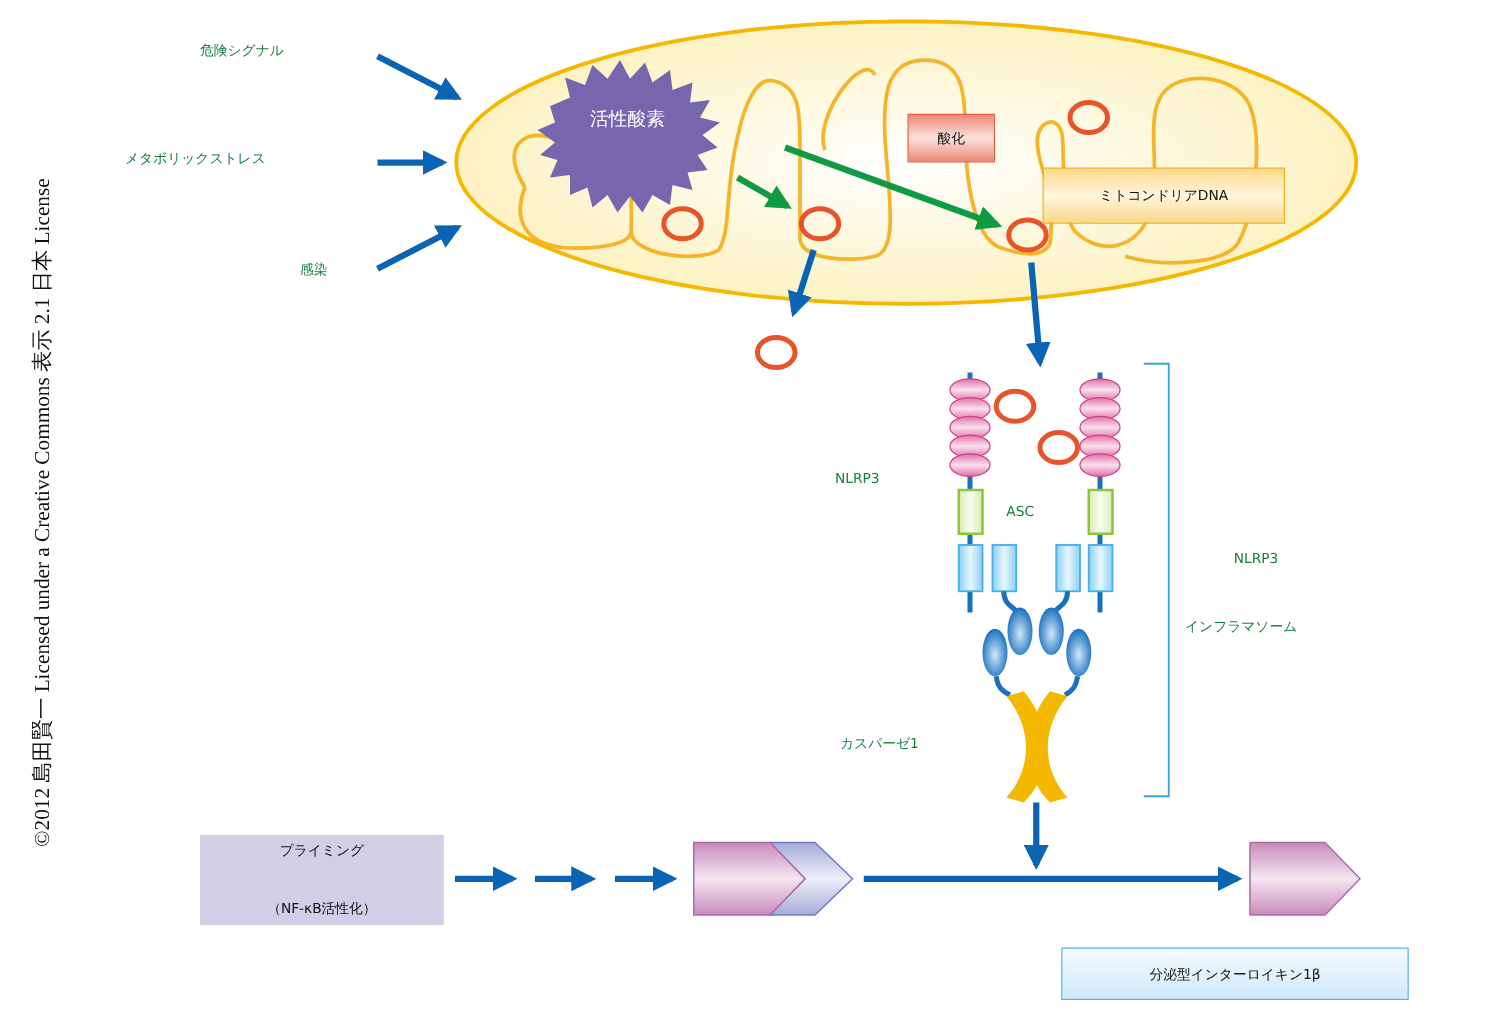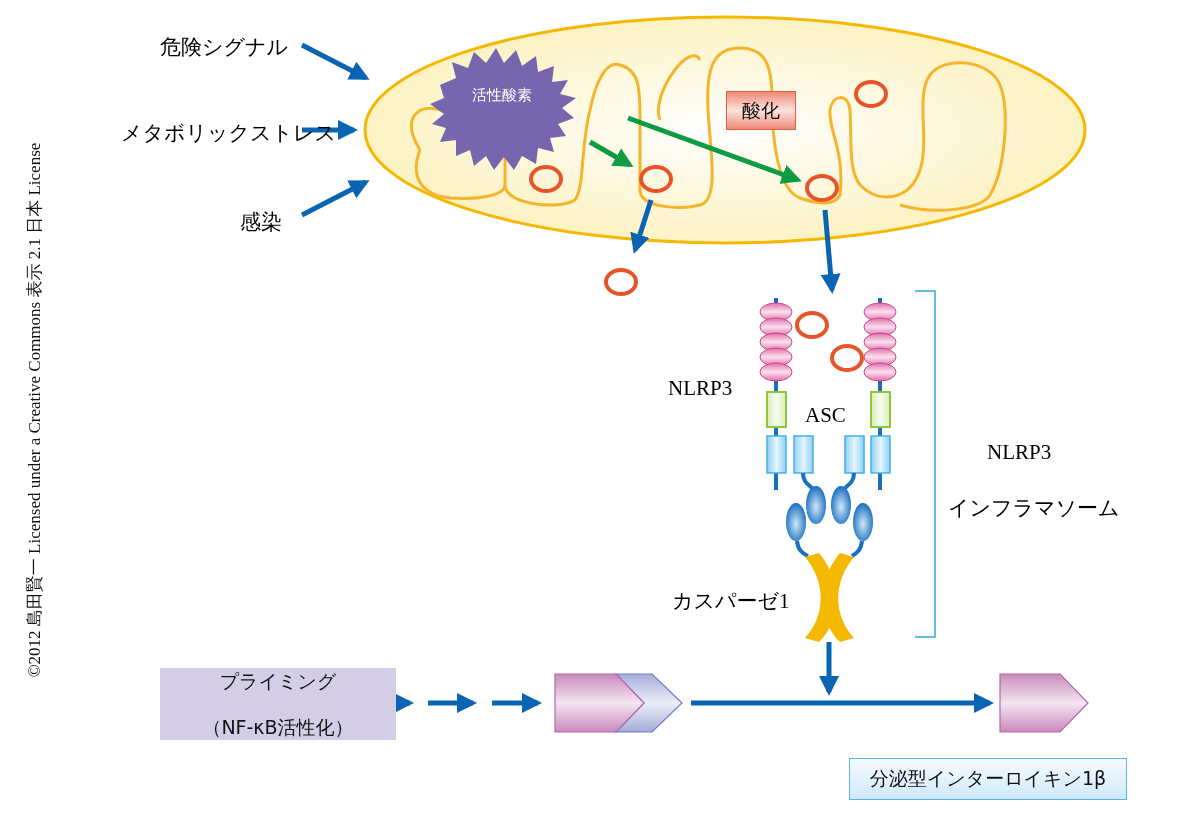--- a/index.html
+++ b/index.html
@@ -1,28 +1,28 @@
 <!DOCTYPE html>
 <html><head>
 <meta charset="utf-8">
 <style>
   html, body { margin:0; padding:0; background:#ffffff; }
   body { width:1200px; height:820px; position:relative; overflow:hidden;
          font-family:"DejaVu Sans", "Liberation Sans", sans-serif; color:#111; }
   #stage { position:absolute; left:0; top:0; width:1200px; height:820px; }
-  .lbl { position:absolute; font-size:21px; white-space:nowrap; color:#000000;font-family:Liberation Serif, serif; }
+  .lbl { position:absolute; font-size:11px; white-space:nowrap; color:#15803d; }
   .copyright { position:absolute; left:34px; top:410px; transform-origin:0 0;
        transform: rotate(-90deg) translate(-50%, -50%);
        font-family:"Liberation Serif", serif; font-size:17px; white-space:nowrap; color:#111; }
-  .box { position:absolute; display:flex; align-items:center; justify-content:center; font-size:19px; white-space:nowrap; }
+  .box { position:absolute; display:flex; align-items:center; justify-content:center; font-size:11px; white-space:nowrap; }
   .sanka { left:726px; top:91px; width:68px; height:37px;
      background:linear-gradient(#ee8a78, #fbe2dc 50%, #ee8a78); border:1px solid #e06040; color:#111; }
   .mtdna { left:834px; top:134px; width:192px; height:43px;
      background:linear-gradient(#fbd88a, #fff6de 50%, #fbd88a); border:1px solid #f0b020; color:#111; }
-  .priming { left:160px; top:668px; width:236px; height:72px; background:#d4cde6; flex-direction:column; line-height:26px;gap:20px; }
+  .priming { left:160px; top:668px; width:195px; height:72px; background:#d4cde6; flex-direction:column; line-height:26px;gap:20px; }
   .pro { left:472px; top:758px; width:194px; height:40px; background:linear-gradient(#f6fbff,#cfe9fa);
      border:1px solid #59b3e6; }
   .mature { left:849px; top:758px; width:276px; height:40px; background:linear-gradient(#f6fbff,#cfe9fa);
      border:1px solid #59b3e6; }
   .ros-label { position:absolute; left:472px; top:86px; font-size:15px; color:#ffffff; white-space:nowrap; }
 </style>
 </head>
 <body>
 
 <div id="stage">
@@ -152,25 +152,26 @@
   <polygon points="555,674 616,674 644,703 616,732 555,732" fill="url(#proPink)" stroke="#b06aa8" stroke-width="1.2"></polygon>
 
   <line x1="691" y1="703" x2="990" y2="703" stroke="#0a64b4" stroke-width="5" marker-end="url(#ab)"></line>
 
   <polygon points="1000,674 1060,674 1088,703 1060,732 1000,732" fill="url(#proPink)" stroke="#b06aa8" stroke-width="1.2"></polygon>
 </svg>
 
 <div class="copyright">©2012 島田賢一 Licensed under a Creative Commons 表示 2.1 日本 License</div>
 
 <div class="lbl" style="left:160px;top:33px;">危険シグナル</div>
-<div class="lbl" style="left:121px;top:119px;">メタボリックストレス</div>
+<div class="lbl" style="left:100px;top:119px;">メタボリックストレス</div>
 <div class="lbl" style="left:240px;top:208px;text-align:center;">感染</div>
 
 <div class="ros-label">活性酸素</div>
 <div class="box sanka">酸化</div>
+<div class="box mtdna">ミトコンドリアDNA</div>
 
 <div class="lbl" style="left:668px;top:376px;">NLRP3</div>
 <div class="lbl" style="left:805px;top:403px;">ASC</div>
 <div class="lbl" style="left:672px;top:587px;">カスパーゼ1</div>
 <div class="lbl" style="left:987px;top:440px;">NLRP3</div>
 <div class="lbl" style="left:948px;top:494px;">インフラマソーム</div>
 
 <div class="box priming">
   <span>プライミング</span>
   <span>（NF-κB活性化）</span>

